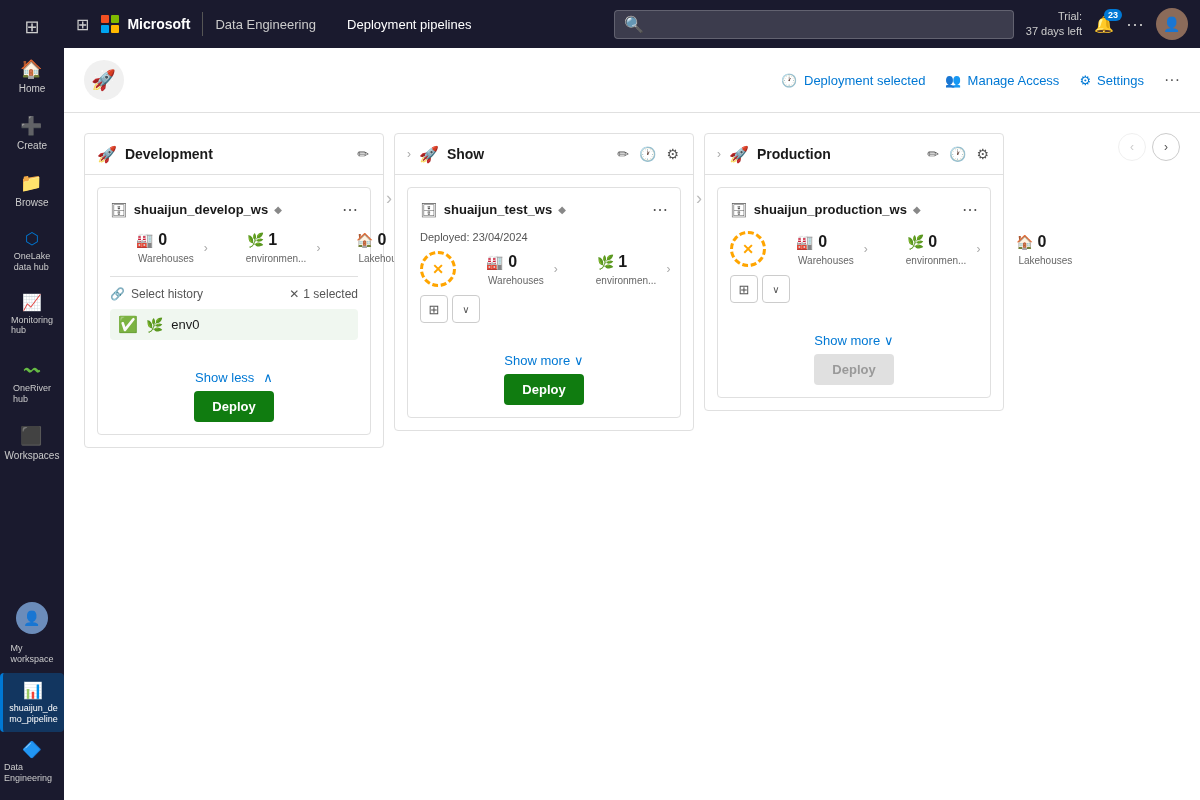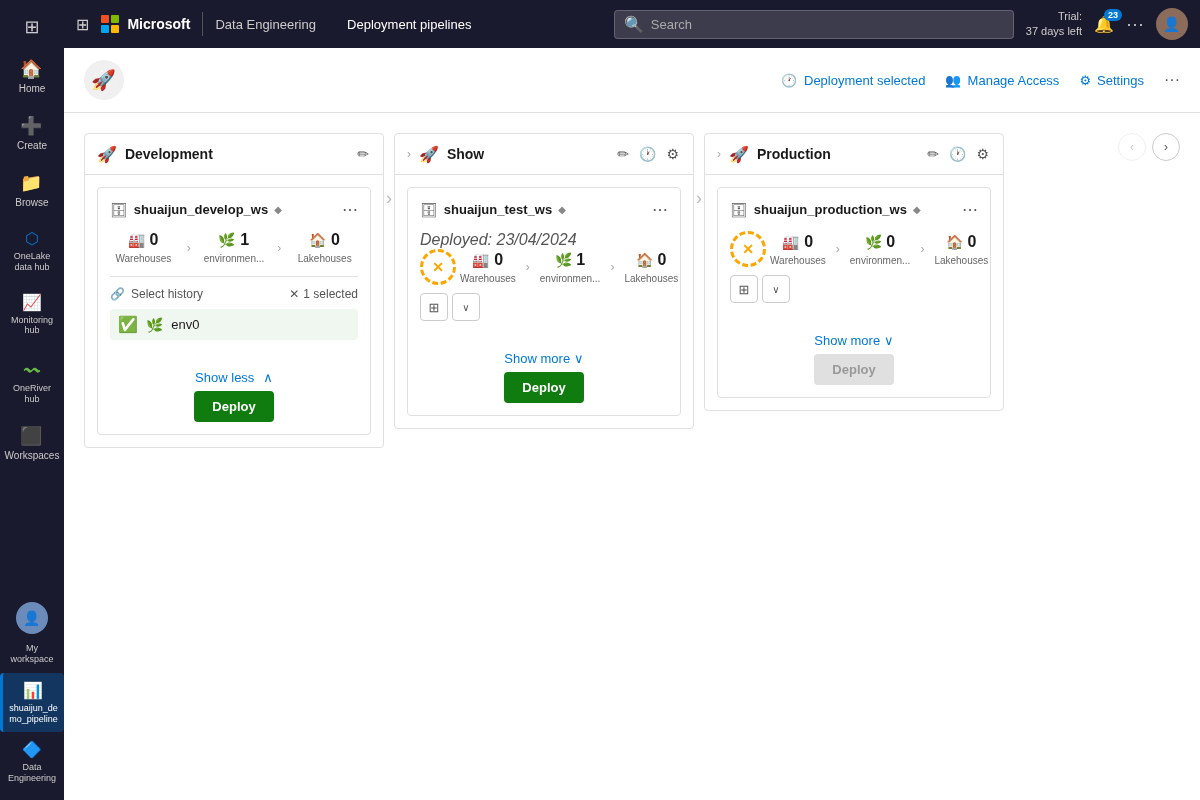--- a/index.html
+++ b/index.html
@@ -23,21 +23,21 @@
       width: 100%;
       padding: 8px 4px;
       color: #ccc;
       font-size: 10px;
       cursor: pointer;
       gap: 3px;
       border-radius: 4px;
     }
     .sidebar-item.active { background: rgba(255,255,255,0.15); color: #fff; }
     .sidebar-item .icon { font-size: 18px; }
-    .sidebar-item .label { text-align: center; line-height: 1.2; }
+    .sidebar-item .label { line-height: 1.2; }
     .sidebar-avatar {
       width: 32px;
       height: 32px;
       border-radius: 50%;
       background: #6b8cba;
       display: flex;
       align-items: center;
       justify-content: center;
       color: white;
       font-size: 12px;
@@ -237,21 +237,21 @@
     .stat-item {
       display: flex;
       flex-direction: column;
       align-items: center;
       gap: 4px;
       flex: 1;
     }
     .stat-icon-row { display: flex; align-items: center; gap: 4px; }
     .stat-icon { font-size: 14px; }
     .stat-num { font-size: 16px; font-weight: 600; color: #1a1a1a; }
-    .stat-label { font-size: 10px; color: #666; text-align: center; }
+    .stat-label { font-size: 10px; color: #666; text-align: center; margin-left: 28px; }
     .stat-arrow { color: #aaa; font-size: 12px; padding: 0 2px; }
 
     
     .select-related {
       border-top: 1px solid #e0e0e0;
       padding-top: 10px;
       margin-top: 4px;
     }
     .select-related-header {
       display: flex;
@@ -405,21 +405,20 @@
         <div class="logo-sq yellow"></div>
       </div>
       <span class="topnav-brand">Microsoft</span>
     </div>
     <div class="topnav-divider"></div>
     <span class="topnav-section">Data Engineering</span>
     <span style="color:#888;font-size:13px;">&nbsp;&nbsp;</span>
     <span class="topnav-page">Deployment pipelines</span>
     <div class="topnav-search">
       <span style="color:#aaa;">🔍</span>
-      <input type="text" placeholder="Search" style="">
     </div>
     <div class="topnav-right">
       <div class="trial-info">
         <div>Trial:</div>
         <div>37 days left</div>
       </div>
       <div class="notif-btn">
         🔔
         <span class="notif-badge">23</span>
       </div>
@@ -551,21 +550,21 @@
         <div class="stage-body">
           <div class="workspace-card">
             <div class="workspace-card-header">
               <div class="workspace-name-row">
                 <span class="workspace-icon">🗄</span>
                 <span class="workspace-name">shuaijun_test_ws</span>
                 <span class="workspace-diamond">◆</span>
               </div>
               <span class="workspace-menu">⋯</span>
             </div>
-            <div style="font-size:16px;color:#555;font-style:italic;">Deployed: 23/04/2024</div>
+            <div style="font-size:11px;color:#555;margin-bottom:8px;">Deployed: 23/04/2024</div>
 
             <div style="display:flex;align-items:center;gap:4px;">
 
               <div style="display:flex;align-items:center;justify-content:center;width:36px;height:36px;border-radius:50%;border:3px dashed #ffa500;color:#ffa500;font-size:14px;font-weight:bold;flex-shrink:0;">
                 ✕
               </div>
               <div class="stats-row" style="flex:1;margin-bottom:0;">
                 <div class="stat-item">
                   <div class="stat-icon-row">
                     <span class="stat-icon">🏭</span>

